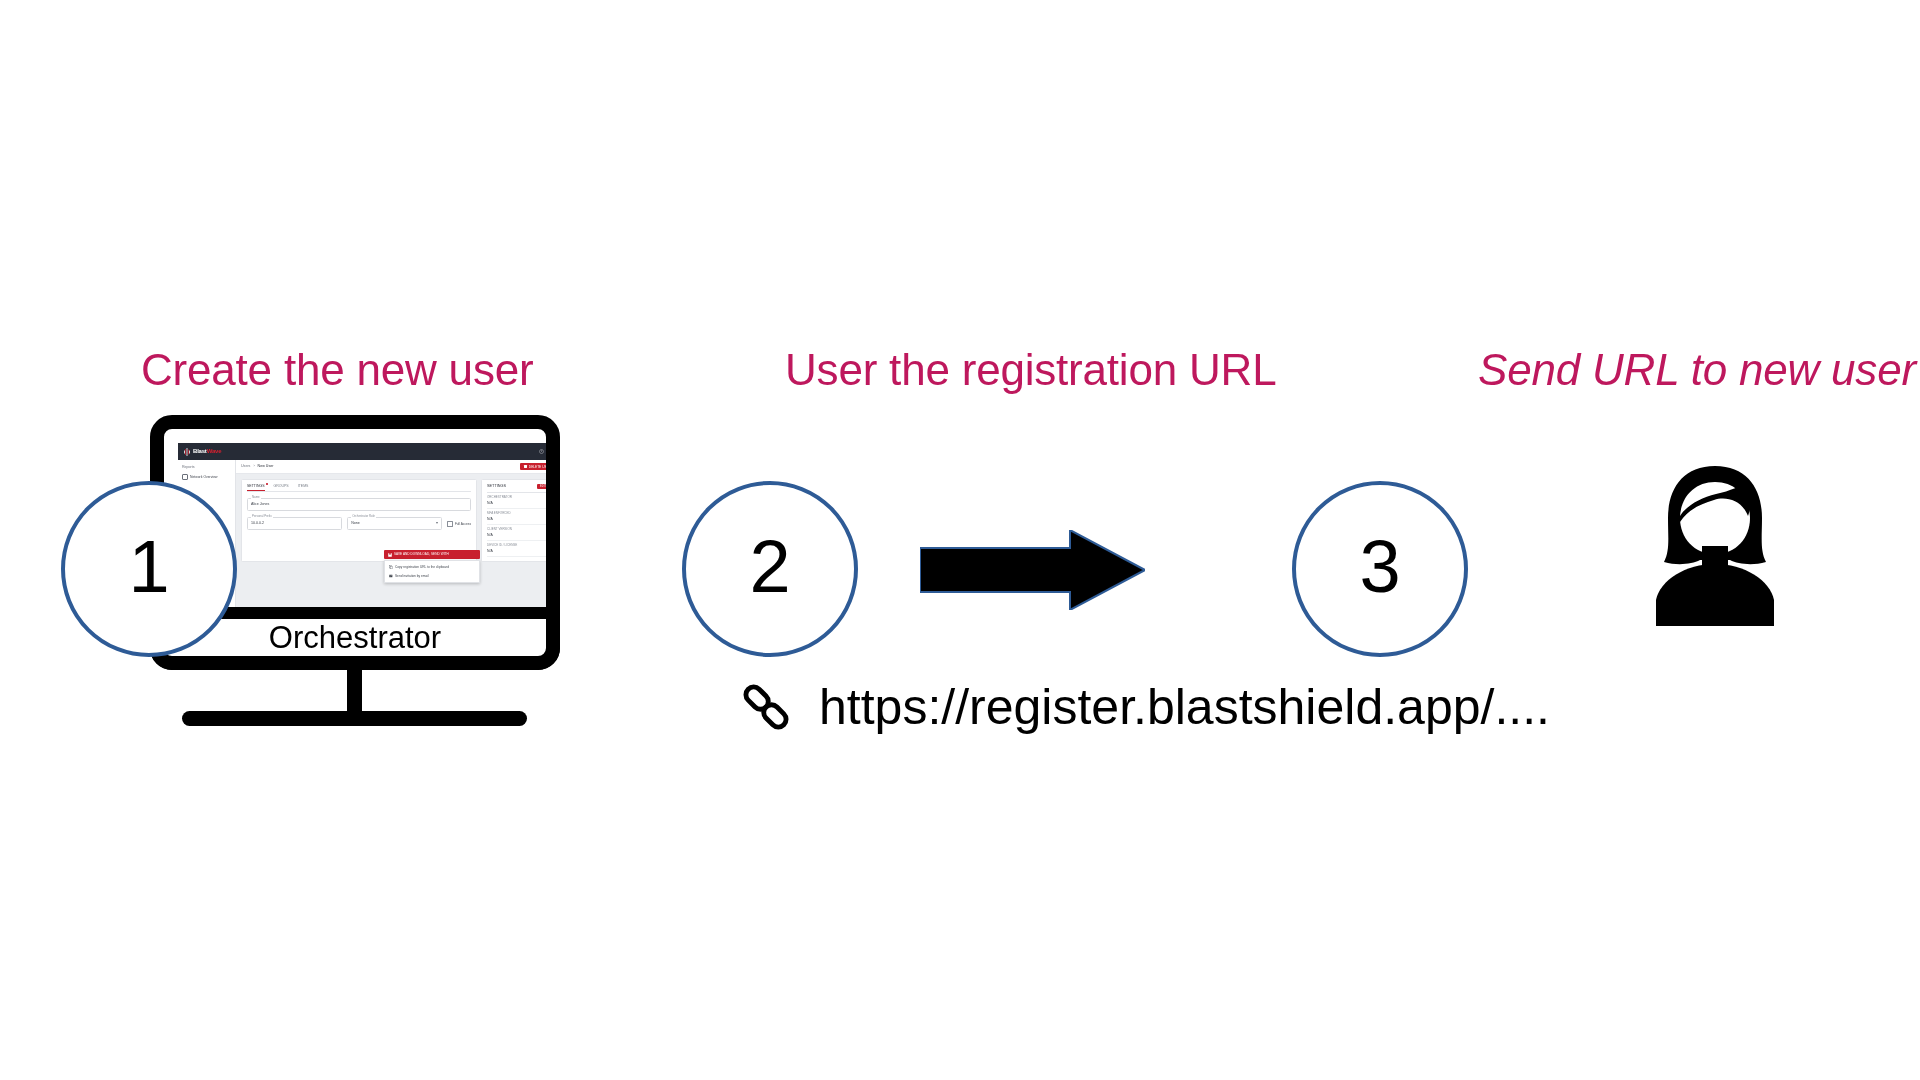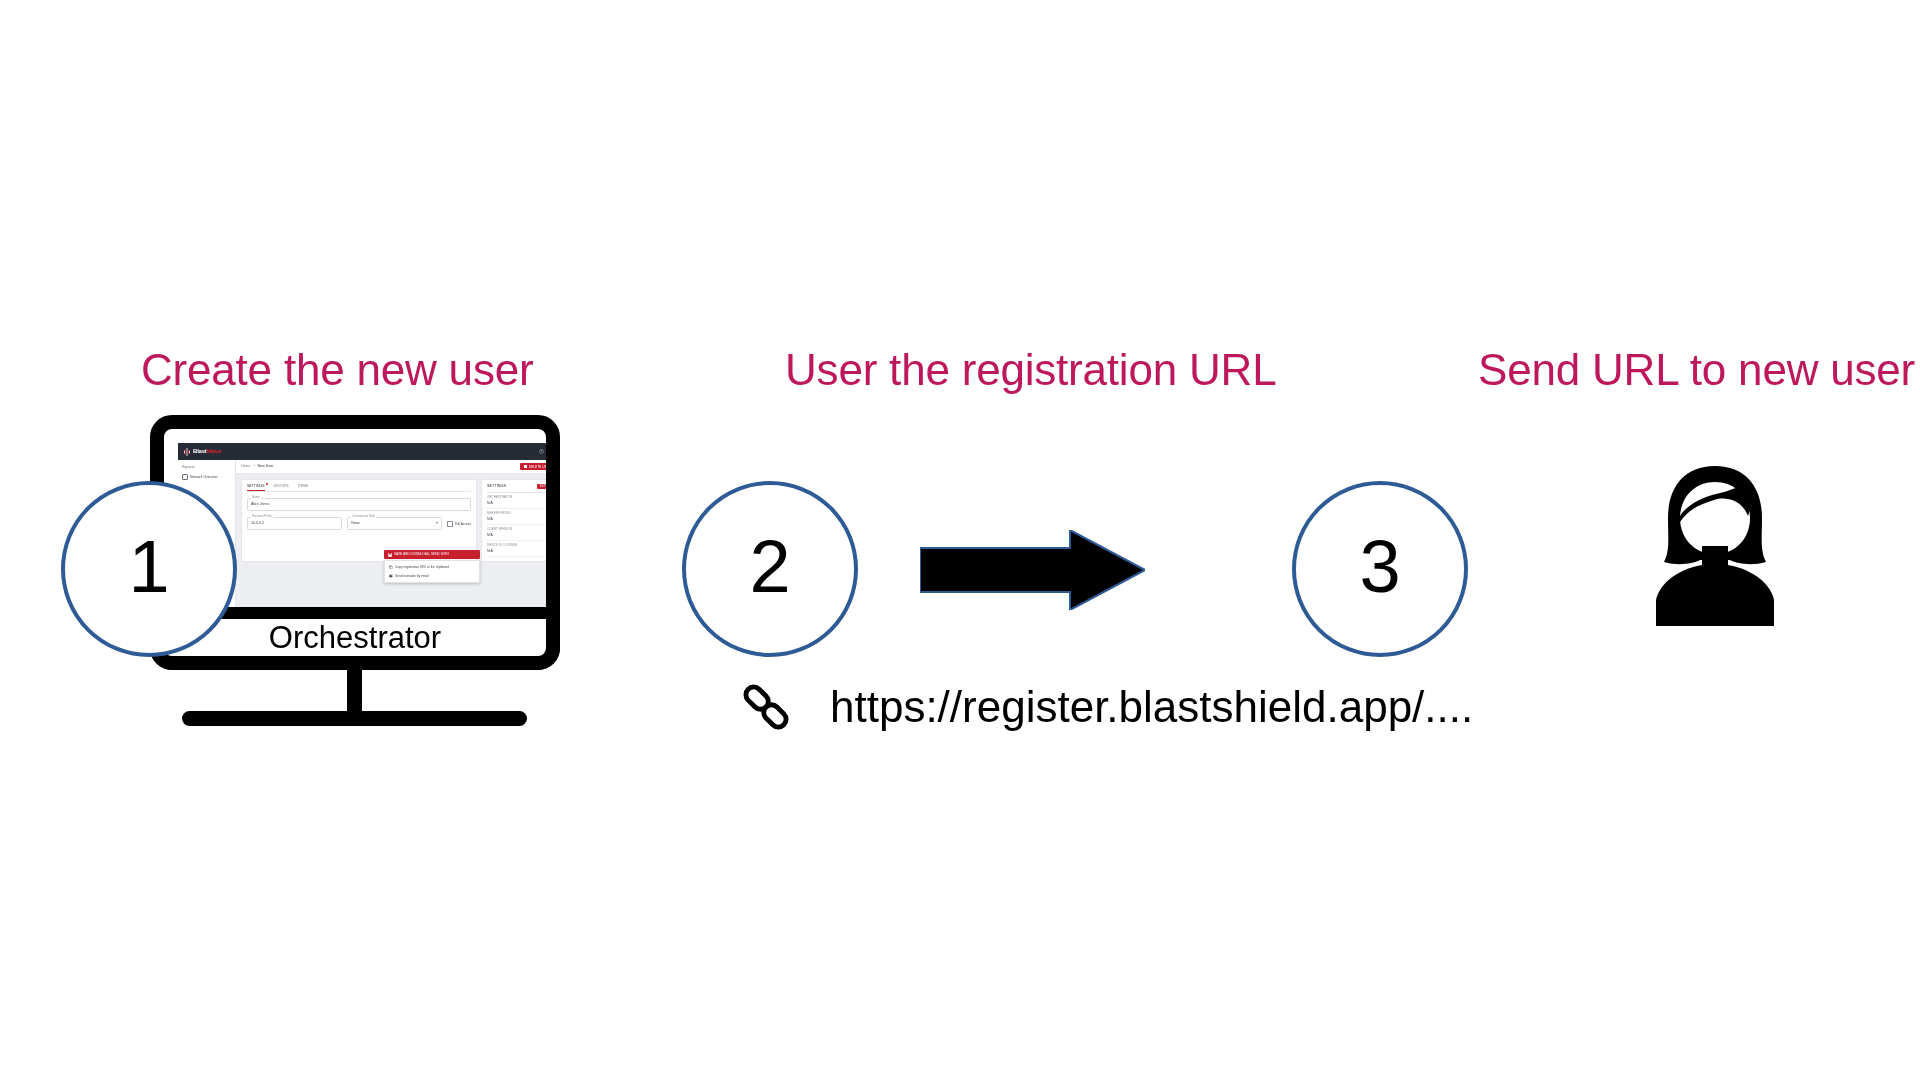--- a/index.html
+++ b/index.html
@@ -20,21 +20,21 @@
   .step-heading {
     position: absolute;
     font-size: 44px;
     font-weight: 400;
     color: #be185d;
     white-space: nowrap;
     letter-spacing: -0.2px;
   }
   #heading-1 { left: 141px; top: 345px; }
   #heading-2 { left: 785px; top: 345px; }
-  #heading-3 { left: 1478px; top: 345px; }
+  #heading-3 { left: 1478px; top: 345px; font-style: italic; }
 
   
   .num-circle {
     position: absolute;
     width: 176px;
     height: 176px;
     border-radius: 50%;
     border: 4px solid #2e5b96;
     background: #ffffff;
     box-sizing: border-box;
@@ -359,24 +359,23 @@
   #link-row {
     position: absolute;
     left: 735px;
     top: 676px;
     display: flex;
     align-items: center;
     gap: 22px;
     z-index: 15;
   }
   #link-row .url {
-    font-size: 44px;
+    font-size: 50px;
     color: #000000;
     white-space: nowrap;
-    margin-left: 11px;
   }
 
   
   #avatar {
     position: absolute;
     left: 1630px;
     top: 460px;
     width: 170px;
     height: 170px;
     z-index: 15;

